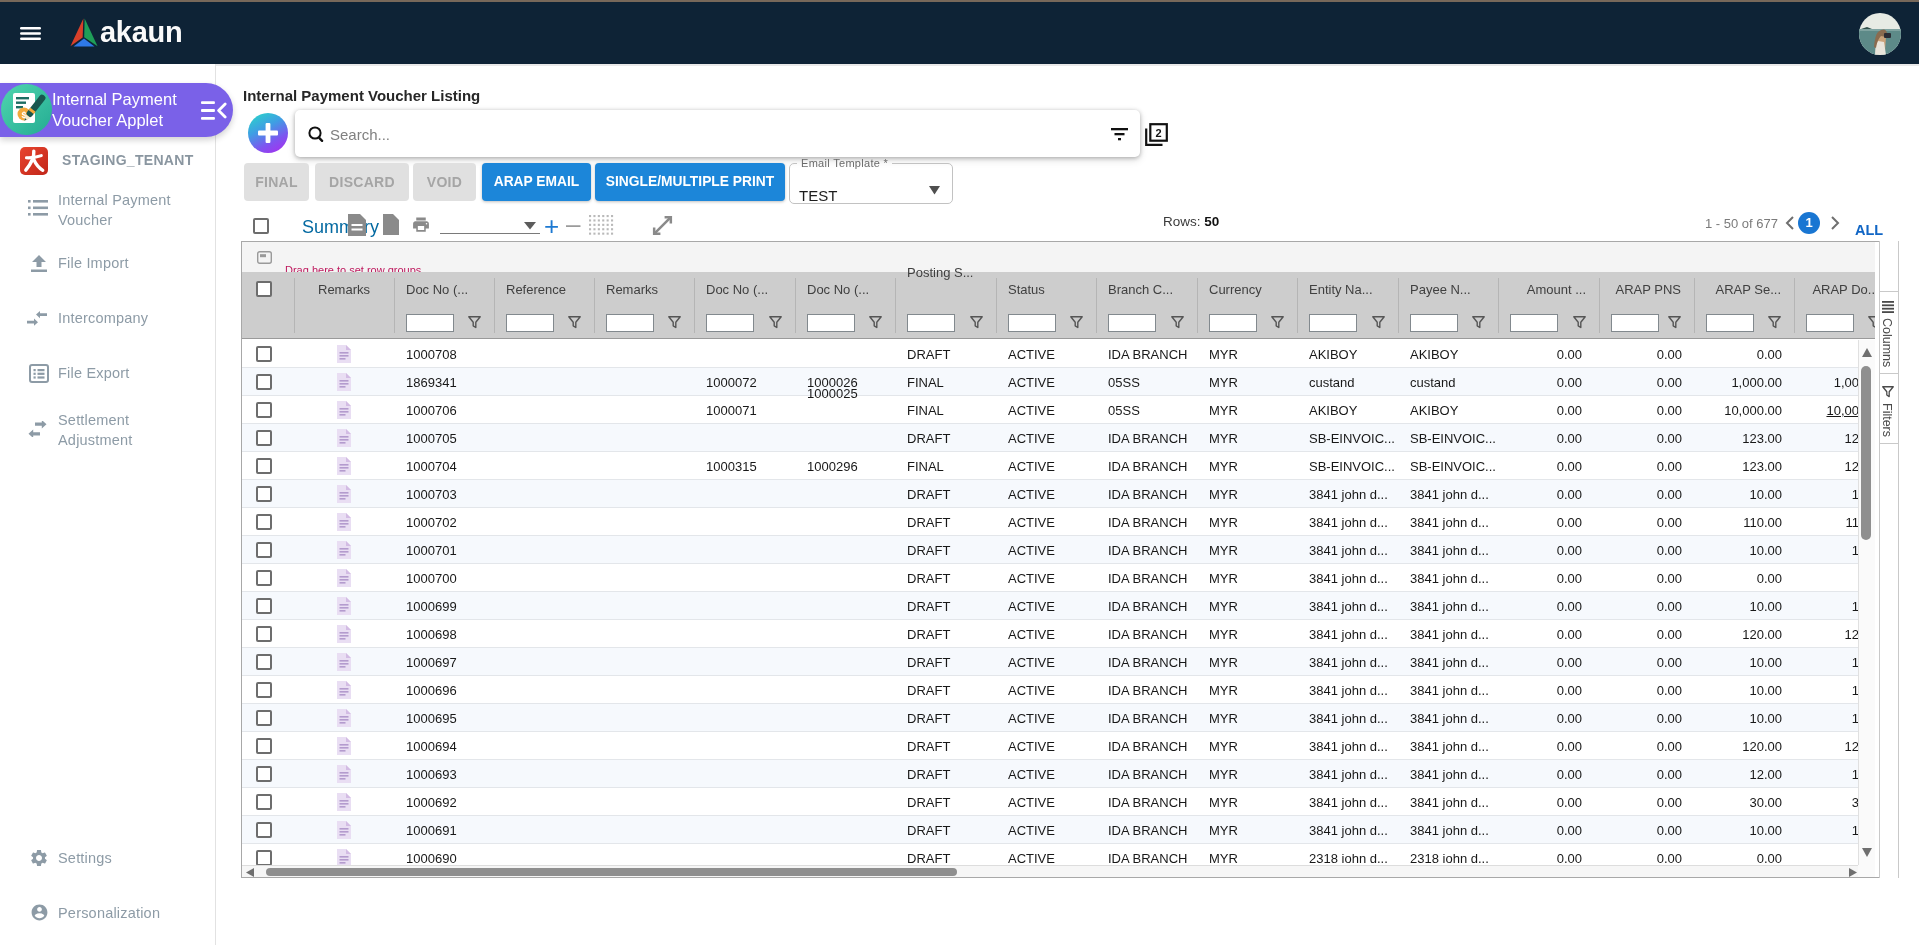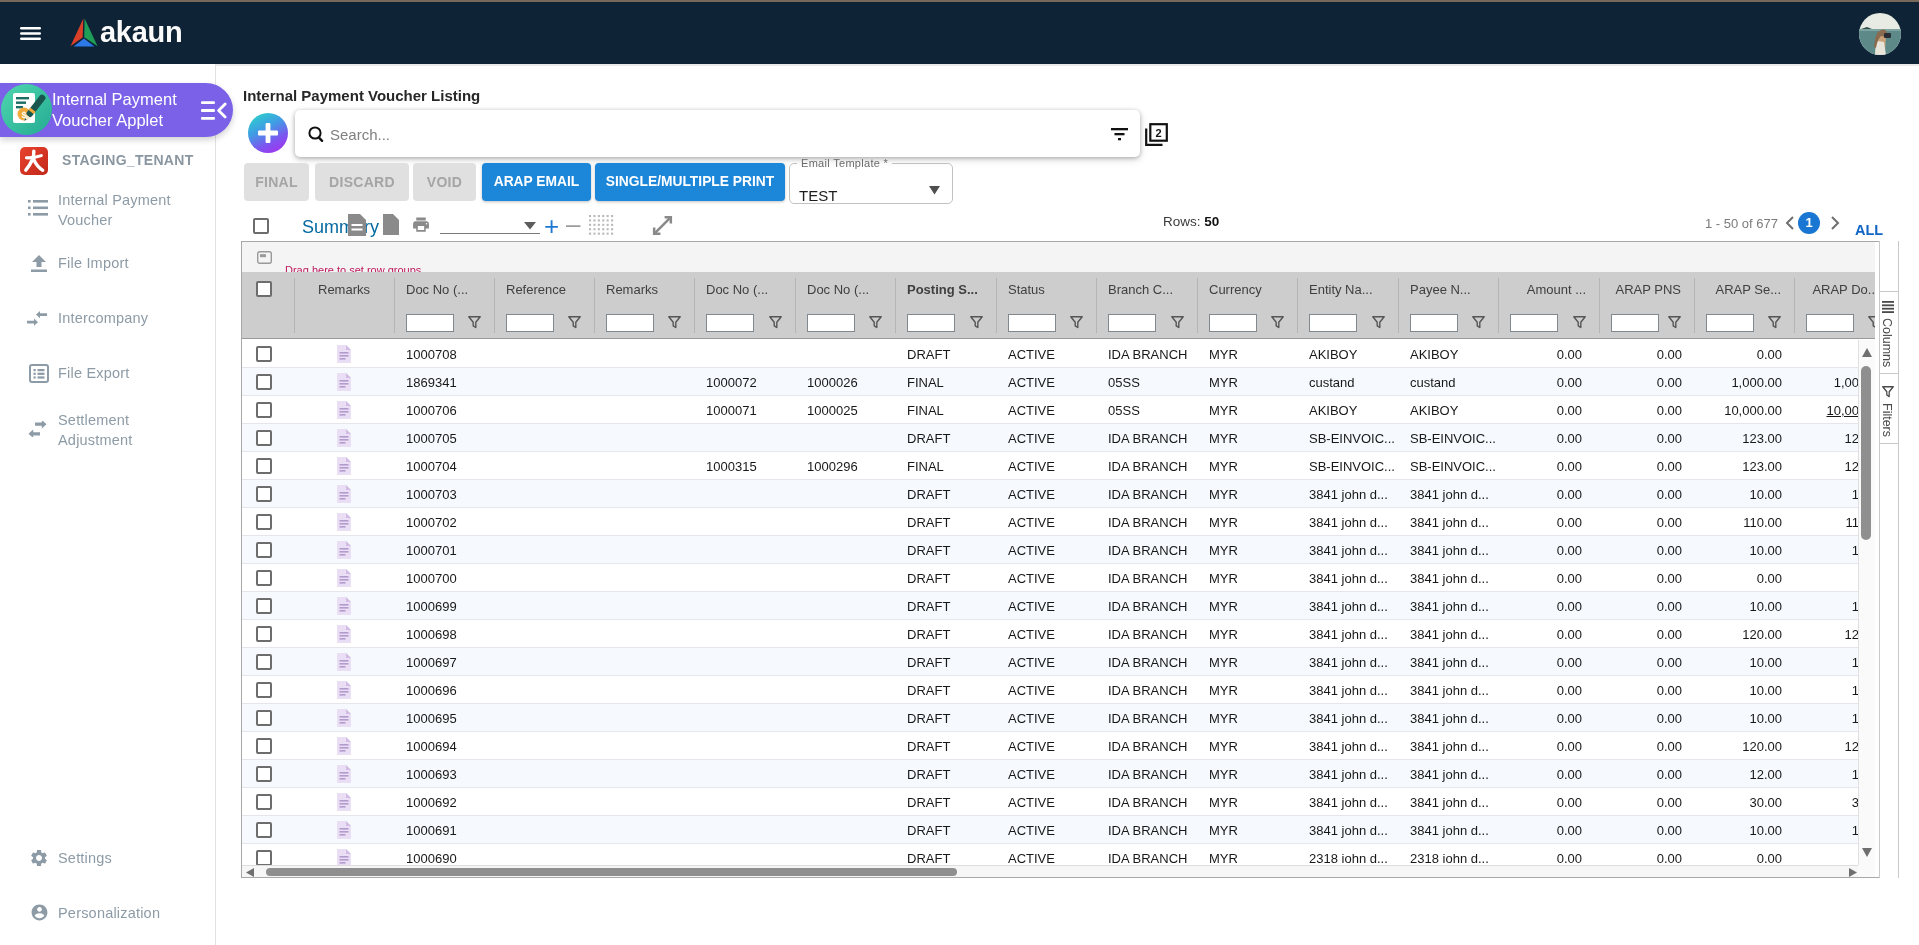--- a/index.html
+++ b/index.html
@@ -298,21 +298,21 @@
 <div class="hcell" style="left:406px;width:88px;top:272px;">Doc No (...</div>
 <div class="abs" style="left:494px;top:278px;width:1px;height:55px;background:#b5b5b5;"></div>
 <div class="hcell" style="left:506px;width:88px;top:272px;">Reference</div>
 <div class="abs" style="left:594px;top:278px;width:1px;height:55px;background:#b5b5b5;"></div>
 <div class="hcell" style="left:606px;width:88px;top:272px;">Remarks</div>
 <div class="abs" style="left:694px;top:278px;width:1px;height:55px;background:#b5b5b5;"></div>
 <div class="hcell" style="left:706px;width:89px;top:272px;">Doc No (...</div>
 <div class="abs" style="left:795px;top:278px;width:1px;height:55px;background:#b5b5b5;"></div>
 <div class="hcell" style="left:807px;width:88px;top:272px;">Doc No (...</div>
 <div class="abs" style="left:895px;top:278px;width:1px;height:55px;background:#b5b5b5;"></div>
-<div class="hcell" style="left:907px;width:89px;top:272px;font-weight:bold;">Posting S...</div>
+<div class="hcell" style="left:907px;width:89px;top:255px;">Posting S...</div>
 <div class="abs" style="left:996px;top:278px;width:1px;height:55px;background:#b5b5b5;"></div>
 <div class="hcell" style="left:1008px;width:88px;top:272px;">Status</div>
 <div class="abs" style="left:1096px;top:278px;width:1px;height:55px;background:#b5b5b5;"></div>
 <div class="hcell" style="left:1108px;width:89px;top:272px;">Branch C...</div>
 <div class="abs" style="left:1197px;top:278px;width:1px;height:55px;background:#b5b5b5;"></div>
 <div class="hcell" style="left:1209px;width:88px;top:272px;">Currency</div>
 <div class="abs" style="left:1297px;top:278px;width:1px;height:55px;background:#b5b5b5;"></div>
 <div class="hcell" style="left:1309px;width:89px;top:272px;">Entity Na...</div>
 <div class="abs" style="left:1398px;top:278px;width:1px;height:55px;background:#b5b5b5;"></div>
 <div class="hcell" style="left:1410px;width:88px;top:272px;">Payee N...</div>
@@ -435,21 +435,21 @@
 <path d="M0,0 L9,0 L14,5 L14,18 L0,18 Z" fill="#e9def3"></path>
 <path d="M9,0 L9,5 L14,5 Z" fill="#d3bce4"></path>
 <g fill="#b49bce">
       <rect x="2.5" y="7" width="9" height="1.6"></rect>
       <rect x="2.5" y="10" width="9" height="1.6"></rect>
 <rect x="2.5" y="13" width="6" height="1.6"></rect>
     </g>
   </svg>
 <div class="rcell" style="left:406px;top:403px;width:88px;overflow:hidden;">1000706</div>
 <div class="rcell" style="left:706px;top:403px;width:89px;overflow:hidden;">1000071</div>
-<div class="rcell" style="left:807px;top:403px;width:88px;overflow:hidden;">1000025</div>
+<div class="rcell" style="left:807px;top:386px;width:88px;overflow:hidden;">1000025</div>
 <div class="rcell" style="left:907px;top:403px;width:89px;overflow:hidden;">FINAL</div>
 <div class="rcell" style="left:1008px;top:403px;width:88px;overflow:hidden;">ACTIVE</div>
 <div class="rcell" style="left:1108px;top:403px;width:89px;overflow:hidden;">05SS</div>
 <div class="rcell" style="left:1209px;top:403px;width:88px;overflow:hidden;">MYR</div>
 <div class="rcell" style="left:1309px;top:403px;width:89px;overflow:hidden;">AKIBOY</div>
 <div class="rcell" style="left:1410px;top:403px;width:88px;overflow:hidden;">AKIBOY</div>
 <div class="rcell num" style="left:1498px;top:403px;width:84px;overflow:hidden;">0.00</div>
 <div class="rcell num" style="left:1599px;top:403px;width:83px;overflow:hidden;">0.00</div>
 <div class="rcell num" style="left:1694px;top:403px;width:88px;overflow:hidden;">10,000.00</div>
 <div class="rcell" style="left:1806px;top:403px;width:53px;text-align:right;text-decoration:underline;">10,00</div>

